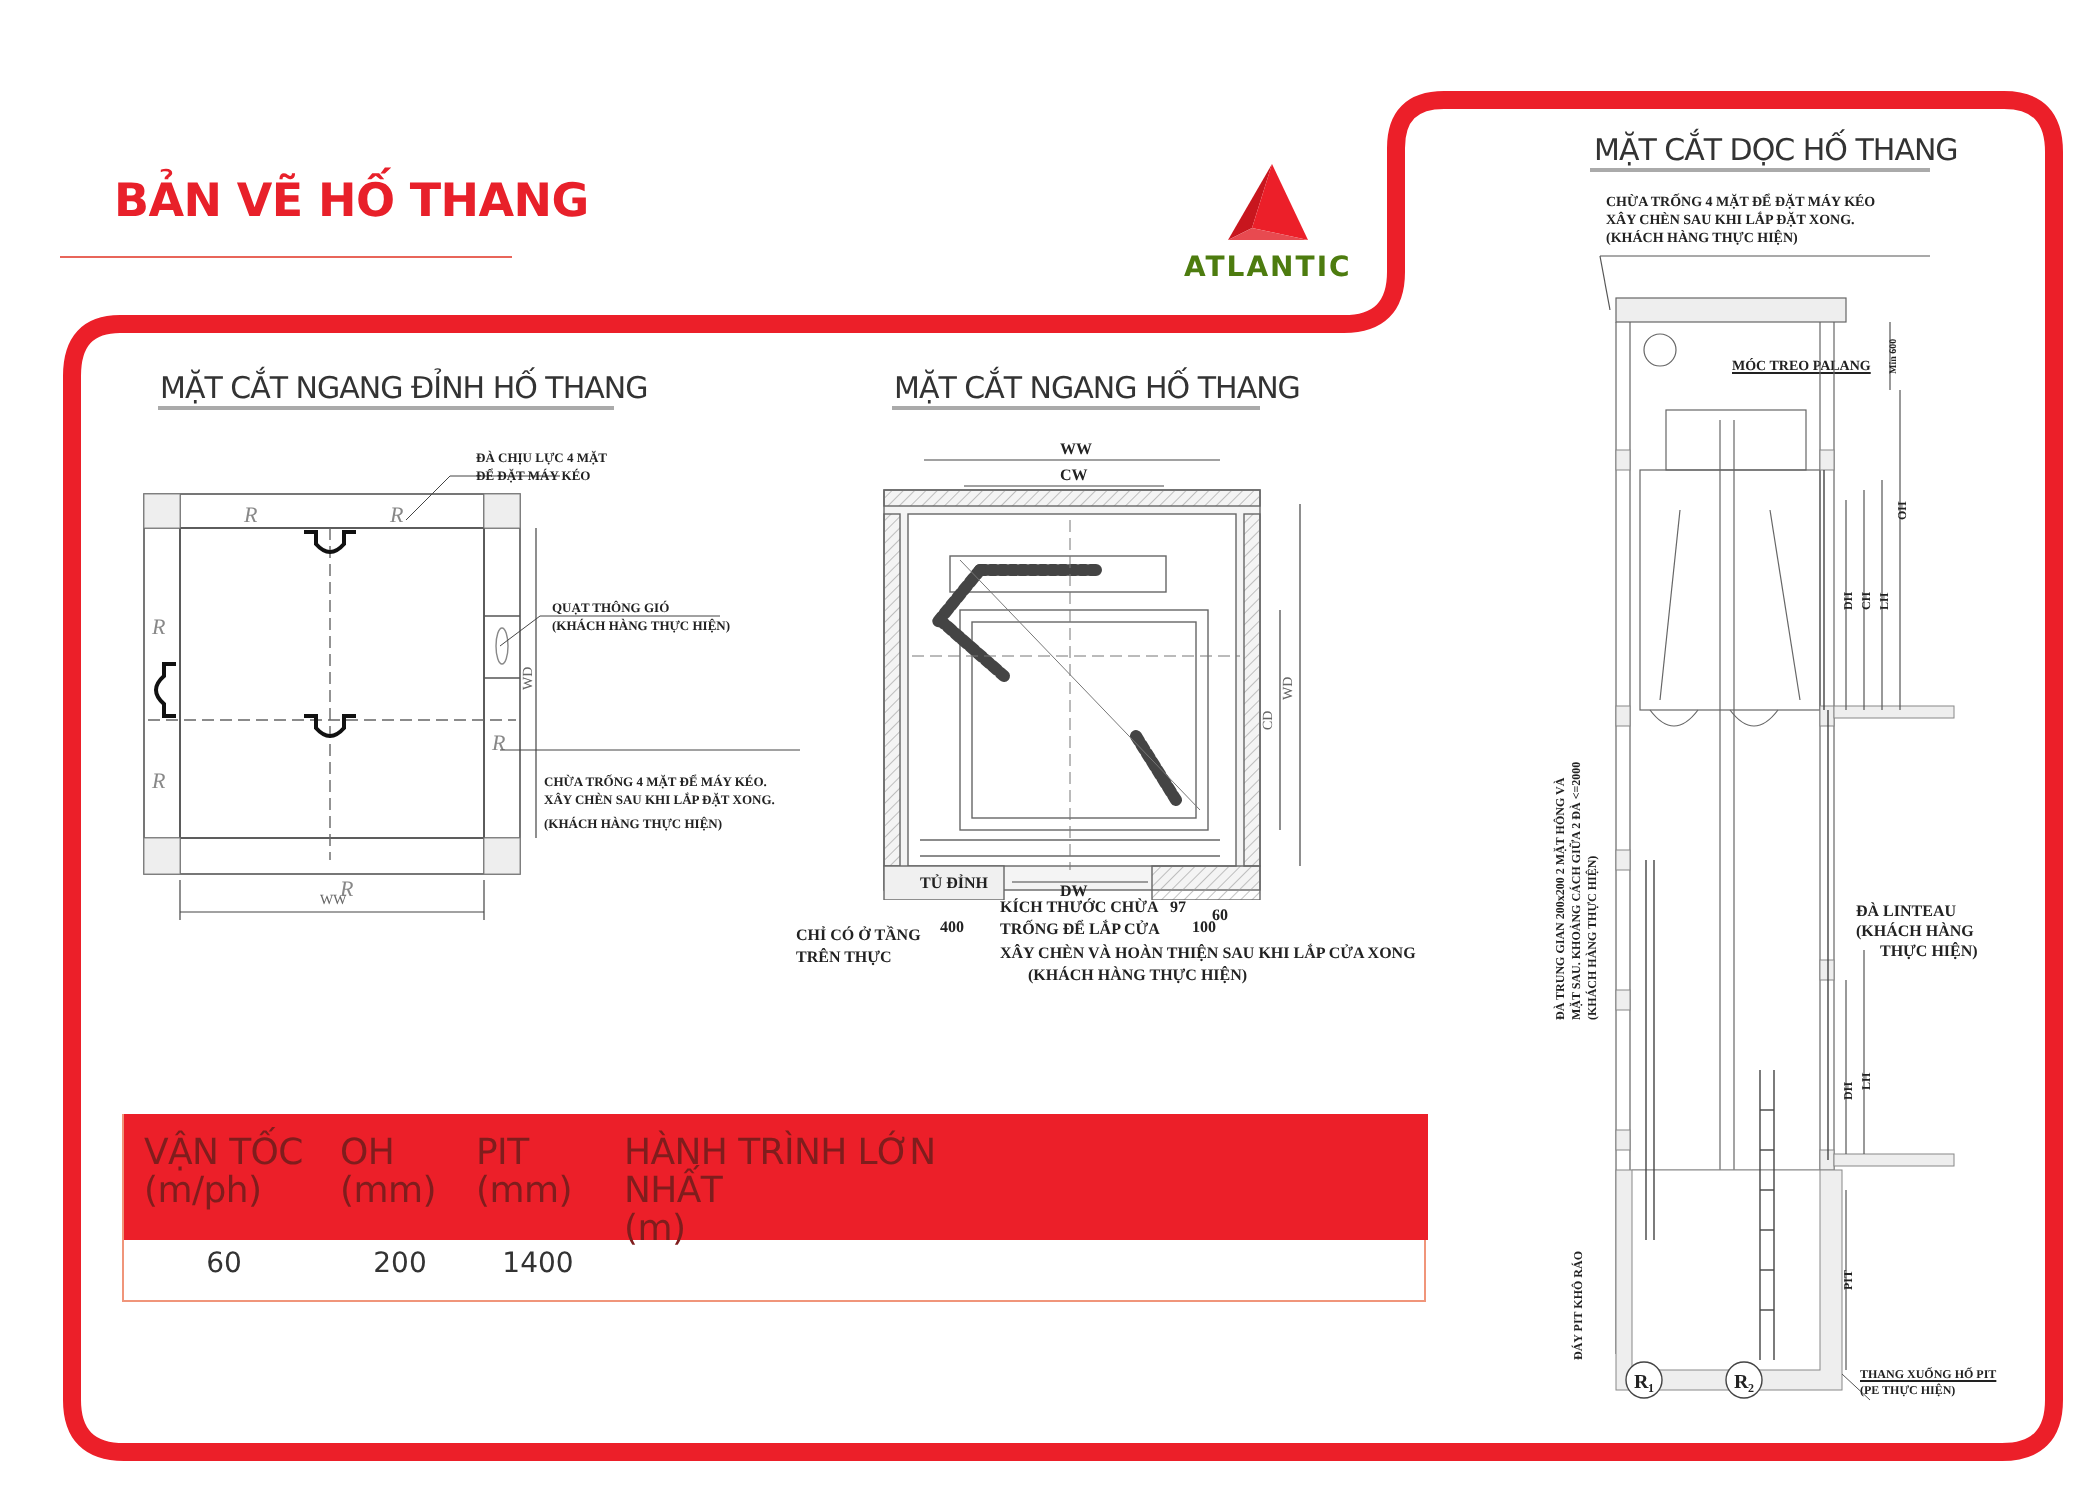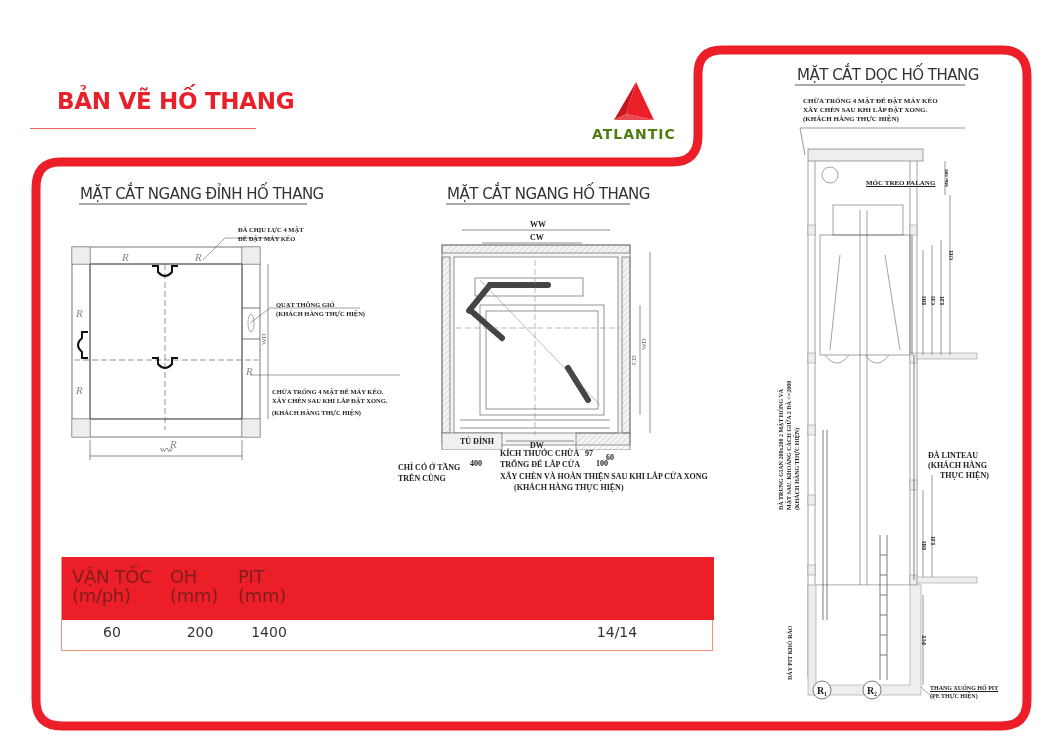--- a/index.html
+++ b/index.html
@@ -156,21 +156,21 @@
 <div class="abs note-lg" style="left:470px;top:458px;font-size:8px;">400</div>
 <div class="abs note-lg" style="left:585px;top:448px;font-size:8px;">97</div>
 <div class="abs note-lg" style="left:596px;top:458px;font-size:8px;">100</div>
 <div class="abs note-lg" style="left:606px;top:452px;font-size:8px;">60</div>
 <div class="abs note-lg" style="left:500px;top:448px;font-size:8px;line-height:11px;">
   <div>KÍCH THƯỚC CHỪA</div>
   <div>TRỐNG ĐỂ LẮP CỬA</div>
 </div>
 <div class="abs note-lg" style="left:398px;top:462px;font-size:8px;line-height:11px;">
   <div>CHỈ CÓ Ở TẦNG</div>
-  <div>TRÊN CÙNG</div>
+  <div>TRÊN THỰC</div>
 </div>
 <div class="abs note-lg" style="left:500px;top:471px;font-size:8px;line-height:11px;">
   <div>XÂY CHÈN VÀ HOÀN THIỆN SAU KHI LẮP CỬA XONG</div>
   <div style="padding-left:14px;">(KHÁCH HÀNG THỰC HIỆN)</div>
 </div>
 
 <div class="abs sec-title" style="left:797px;top:66px;">MẶT CẮT DỌC HỐ THANG</div>
 <div class="abs sec-rule" style="left:795px;top:84px;width:170px;"></div>
 
 <div class="abs note" style="left:803px;top:97px;font-size:7px;">
@@ -282,17 +282,20 @@
       <div>(m/ph)</div>
   </div>
   <div class="th" style="left:108px;width:60px;top:10px;">
     <div>OH</div>
       <div>(mm)</div>
   </div>
   <div class="th" style="left:176px;width:62px;top:10px;">
     <div>PIT</div>
       <div>(mm)</div>
   </div>
+  <div class="th" style="left:250px;width:190px;top:10px;">
+    <div>HÀNH TRÌNH LỚN NHẤT</div>
+      <div>(m)</div>
+  </div>
   <div class="td" style="left:10px;width:80px;">60</div>
   <div class="td" style="left:108px;width:60px;">200</div>
   <div class="td" style="left:176px;width:62px;">1400</div>
-  <div class="td" style="left:460px;width:190px;">14/14</div>
 </div>
 
 </body></html>

